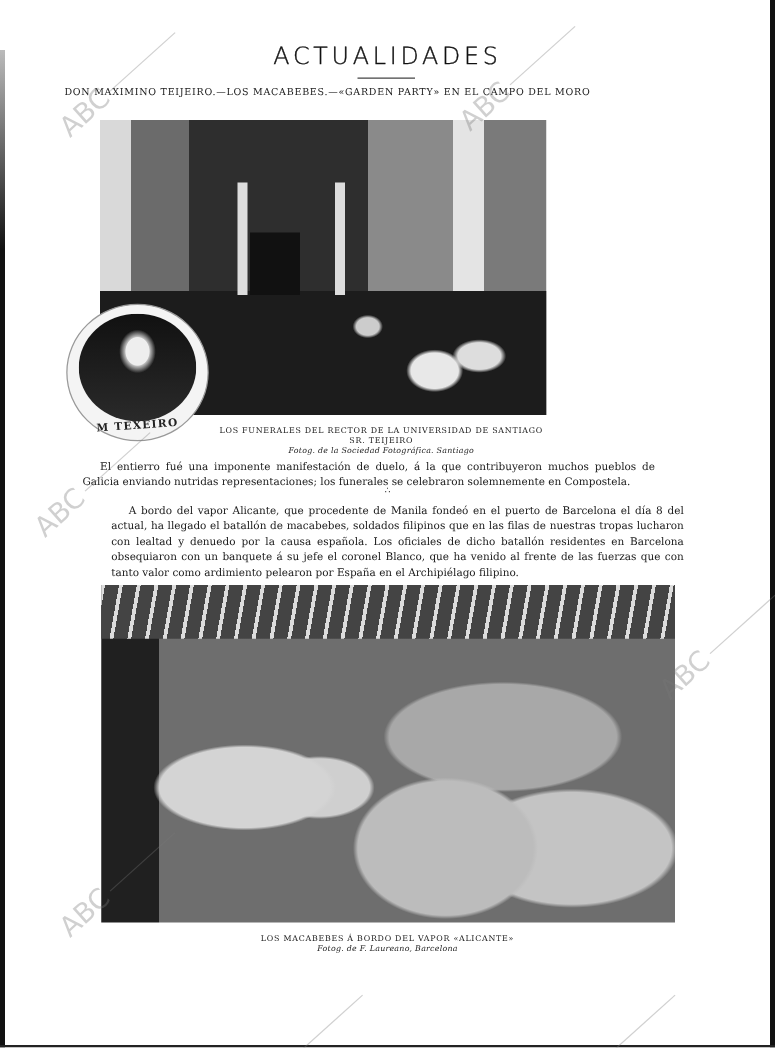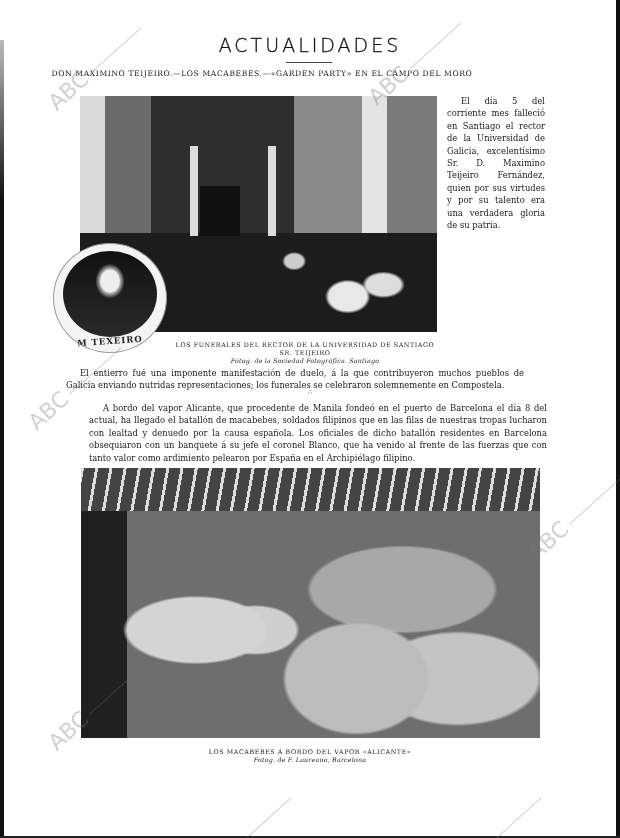--- a/index.html
+++ b/index.html
@@ -129,21 +129,20 @@
     <div class="portrait-label">M TEXEIRO</div>
   </div>
 
   <div class="caption cap1">
     <div>LOS FUNERALES DEL RECTOR DE LA UNIVERSIDAD DE SANTIAGO</div>
     <div>SR. TEIJEIRO</div>
     <div class="credit">Fotog. de la Sociedad Fotográfica. Santiago</div>
   </div>
 
   <div class="col-text">
-    <p>El día 5 del corriente mes falleció en Santiago el rector de la Universidad de Galicia, excelentísimo Sr. D. Maximino Teijeiro Fernández, quien por sus virtudes y por su talento era una verdadera gloria de su patria.</p>
   </div>
 
   <div class="body-text t1">
     <p>El entierro fué una imponente manifestación de duelo, á la que contribuyeron muchos pueblos de Galicia enviando nutridas representaciones; los funerales se celebraron solemnemente en Compostela.</p>
   </div>
 
   <div class="dinkus">∴</div>
 
   <div class="body-text t2">
     <p>A bordo del vapor Alicante, que procedente de Manila fondeó en el puerto de Barcelona el día 8 del actual, ha llegado el batallón de macabebes, soldados filipinos que en las filas de nuestras tropas lucharon con lealtad y denuedo por la causa española. Los oficiales de dicho batallón residentes en Barcelona obsequiaron con un banquete á su jefe el coronel Blanco, que ha venido al frente de las fuerzas que con tanto valor como ardimiento pelearon por España en el Archipiélago filipino.</p>

